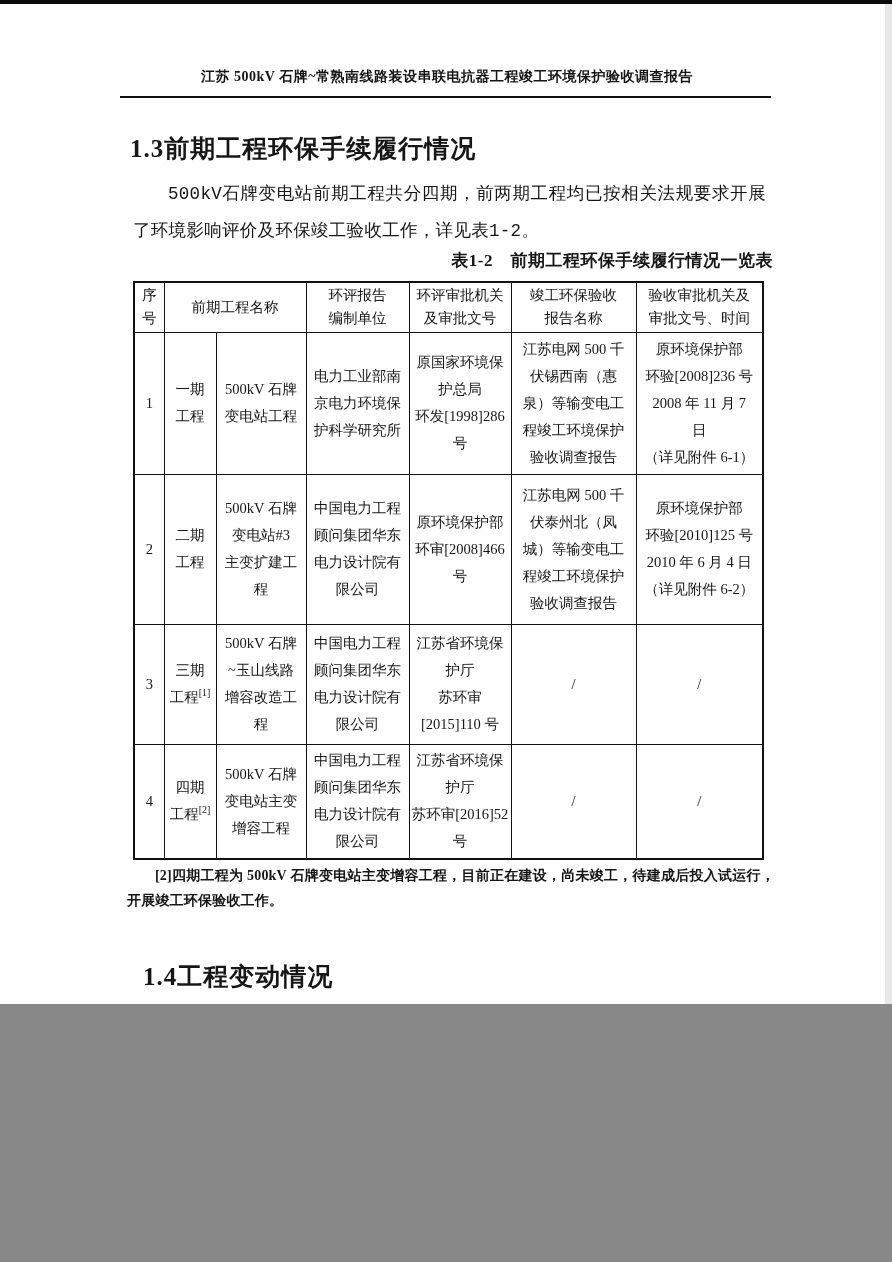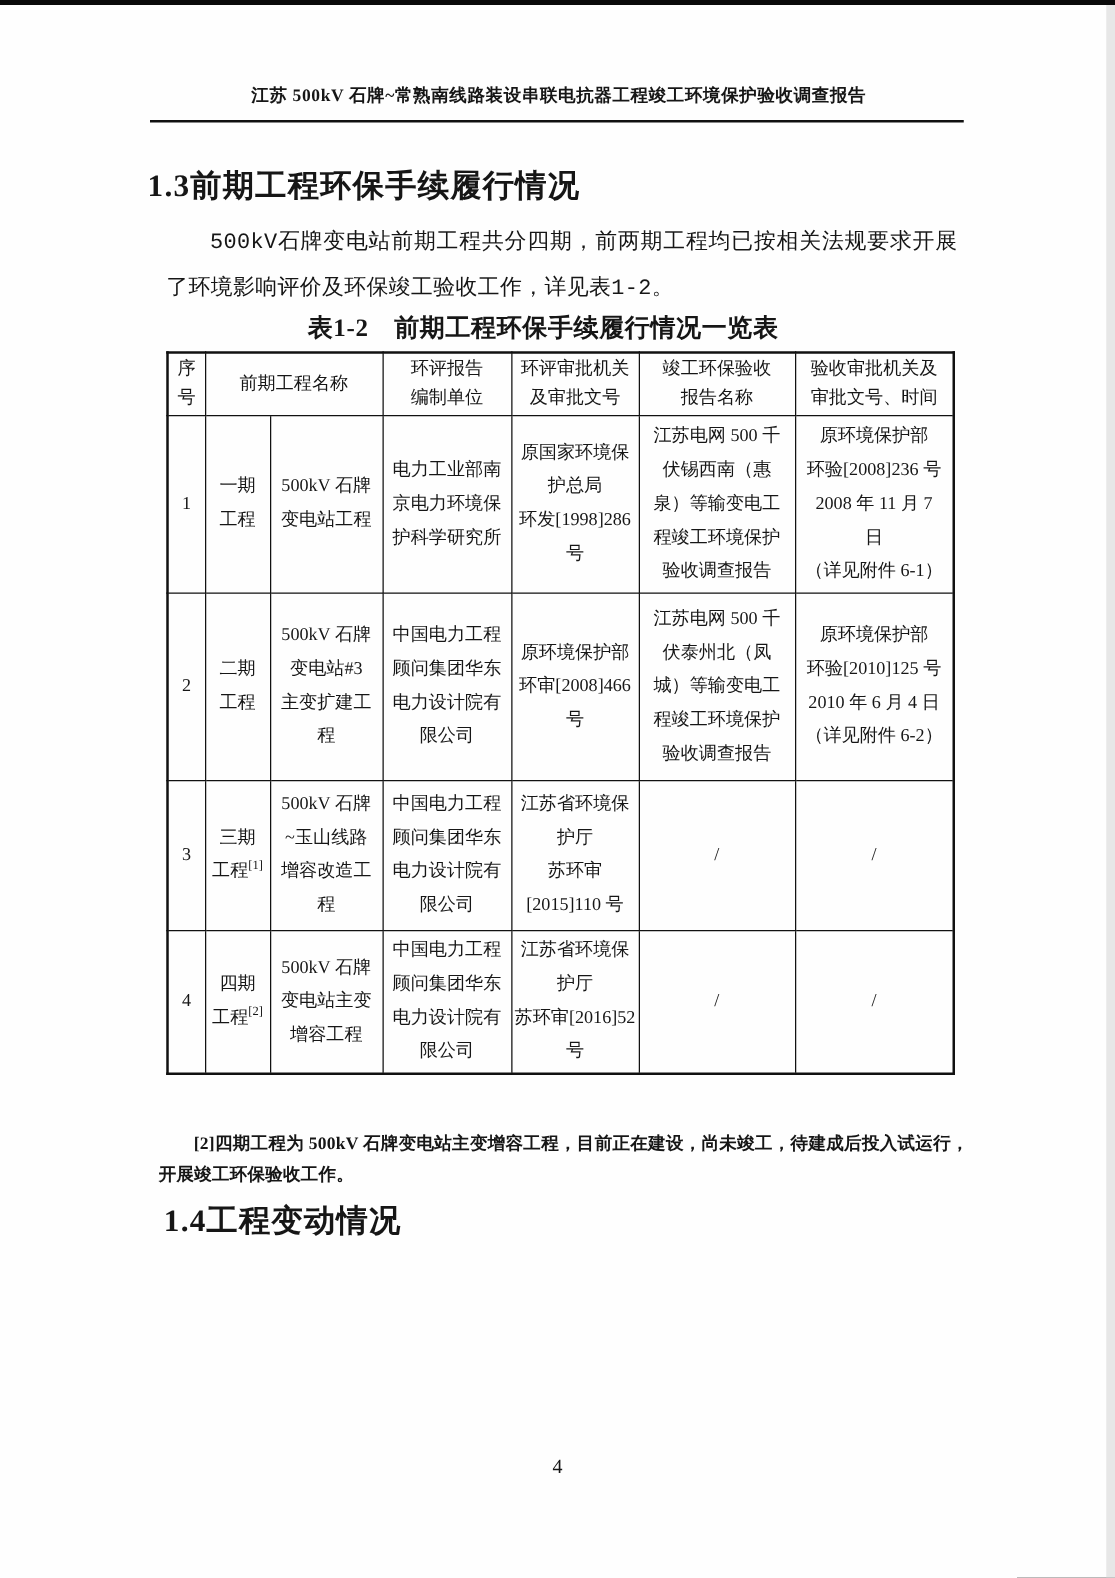--- a/index.html
+++ b/index.html
@@ -1,20 +1,20 @@
 <!DOCTYPE html>
 <html><head>
 <meta charset="utf-8">
 <style>
   * { margin: 0; padding: 0; box-sizing: border-box; }
   html, body { background: #888; }
   .page {
     position: relative;
     width: 892px;
-    height: 1262px;
+    height: 1004px;
     margin: 0 auto;
     background: #fefefe;
     font-family: "Liberation Serif", "DejaVu Serif", serif;
     color: #161616;
     overflow: hidden;
   }
   .top-strip {
     position: absolute; top: 0; left: 0;
     width: 100%; height: 4px; background: #0a0a0a;
   }
@@ -27,38 +27,38 @@
     text-align: center;
     font-size: 14px; font-weight: bold;
     letter-spacing: 0.5px;
     white-space: nowrap;
   }
   .header-rule {
     position: absolute; top: 96px; left: 120px; width: 651px;
     height: 2px; background: #111;
   }
   .section-heading {
-    position: absolute; left: 118px;
+    position: absolute; left: 130px;
     font-size: 25px; font-weight: bold;
     letter-spacing: 1px;
     white-space: nowrap;
   }
   .heading-13 { top: 132px; }
   .heading-14 { top: 960px; margin-left: 13px; }
   .body-para {
     position: absolute; left: 133px; width: 633px;
     font-size: 17.5px; line-height: 37px;
     text-align: justify; text-indent: 2em;
     letter-spacing: 0.3px;
   }
   .para-13 { top: 176px; font-family: Liberation Mono, monospace; }
   .para-14 { top: 1002px; }
   .table-caption {
-    position: absolute; top: 249px; left: 120px; width: 629px;
-    text-align: center; font-size: 20px; font-weight: bold;
+    position: absolute; top: 249px; left: 144px; width: 629px;
+    text-align: right; font-size: 17px; font-weight: bold;
     letter-spacing: 0.5px;
   }
   table.env-table {
     position: absolute; top: 281px; left: 133px;
     width: 629px;
     border-collapse: collapse;
     border: 2px solid #111;
     table-layout: fixed;
     font-size: 14.5px;
   }
@@ -76,21 +76,21 @@
   tr.r2 { height: 150px; }
   tr.r3 { height: 120px; }
   tr.r4 { height: 115px; }
   td sup { font-size: 10px; line-height: 0; }
   .notes {
     position: absolute; top: 863px; left: 127px; width: 648px;
     font-size: 14px; font-weight: bold;
     line-height: 25px; text-align: justify;
     letter-spacing: 0.2px;
   }
-  .notes .note-2 { text-indent: 2em; margin-top: 40px; }
+  .notes .note-2 { text-indent: 2em; }
   .page-number {
     position: absolute; top: 1165px; left: 0; width: 100%;
     text-align: center; font-size: 16px;
   }
 </style>
 </head>
 <body>
 
 <div class="page">
   <div class="top-strip"></div>

